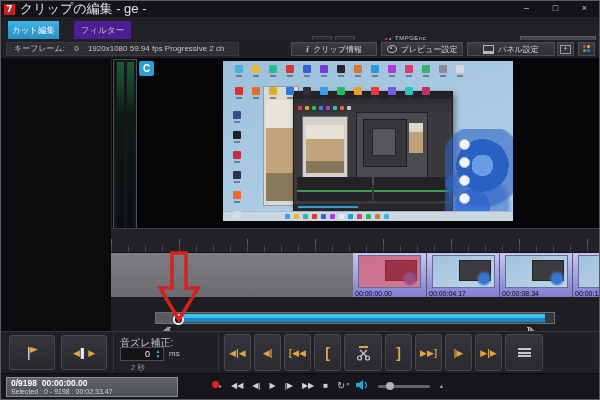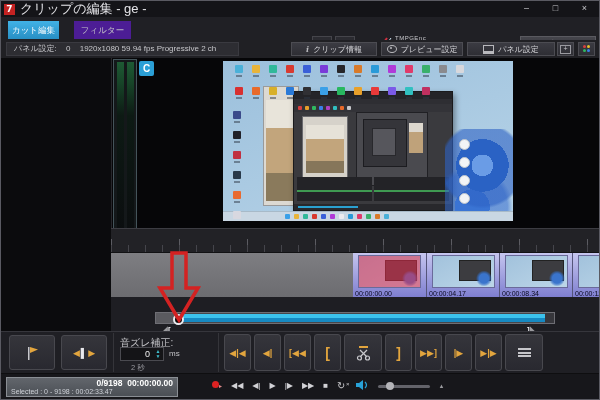--- a/index.html
+++ b/index.html
@@ -139,21 +139,21 @@
   .ebtns{position:absolute;left:223px;top:2px;display:flex;gap:3px;height:37px;}
   .ebtn{width:27px;height:37px;background:linear-gradient(#35353b,#292930);border:1px solid #48484e;border-radius:3px;
         display:flex;align-items:center;justify-content:center;font-size:9px;color:#e2a53e;font-weight:bold;box-sizing:border-box;}
   .ebtn.wide{width:38px;} .ebtn.accent{font-size:14px;}
   .menu-bars{width:13px;height:9px;background:repeating-linear-gradient(#c6c6ca 0 2px,transparent 2px 3.6px);}
 
   
   .statrow{position:absolute;left:0;top:373px;right:0;bottom:0;background:#17171b;}
   .sbox{position:absolute;left:5px;top:3px;width:172px;height:20px;background:linear-gradient(#62666c,#4b4f55);
         border:1px solid #8a8e94;padding:1px 4px;box-sizing:border-box;overflow:hidden;}
-  .sline1{font-size:8.5px;font-weight:bold;color:#fff;line-height:9px;white-space:pre;text-align:right;}
+  .sline1{font-size:8.5px;font-weight:bold;color:#fff;line-height:9px;white-space:pre;}
   .sline2{font-size:7px;color:#ced2d8;line-height:8px;white-space:nowrap;}
   .pbs{position:absolute;left:211px;top:3px;height:18px;display:flex;align-items:center;gap:9px;}
   .pbtn{font-size:8px;color:#d2d2d6;line-height:10px;white-space:nowrap;}
   .rec-dot{width:7px;height:7px;background:#d22;border-radius:50%;display:inline-block;}
   .rec-ar{color:#d88;font-size:6px;}
   .loopx{position:relative;font-size:10px;color:#c8c8cc;}
   .loopx i{position:absolute;right:-4px;top:-1px;font-style:normal;font-size:6px;}
   .vtrack{width:52px;height:3px;background:#63636a;border-radius:2px;position:relative;}
   .vknob{position:absolute;left:8px;top:-3px;width:8px;height:8px;background:#b4b4b8;border-radius:50%;}
   .eject{font-size:6px;color:#9a9a9e;}
@@ -189,21 +189,21 @@
       <div class="brand-text">
         <div class="brand-top">TMPGEnc</div>
         <div class="brand-main">Video Mastering Works 7</div>
       </div>
     </div>
     <div class="opt-btn">オプション</div>
   </div>
 
   <div class="inforow">
     <div class="info-strip">
-      <span>パネル設定:</span>
+      <span>キーフレーム:</span>
       <span>0</span>
       <span>1920x1080 59.94 fps Progressive 2 ch</span>
     </div>
     <div class="ibtn" style="left:290px;width:86px">
       <span class="i-ico">i</span>
       <span>クリップ情報</span>
     </div>
     <div class="ibtn" style="left:380px;width:82px">
       <span class="eye-ico"></span>
       <span>プレビュー設定</span>

